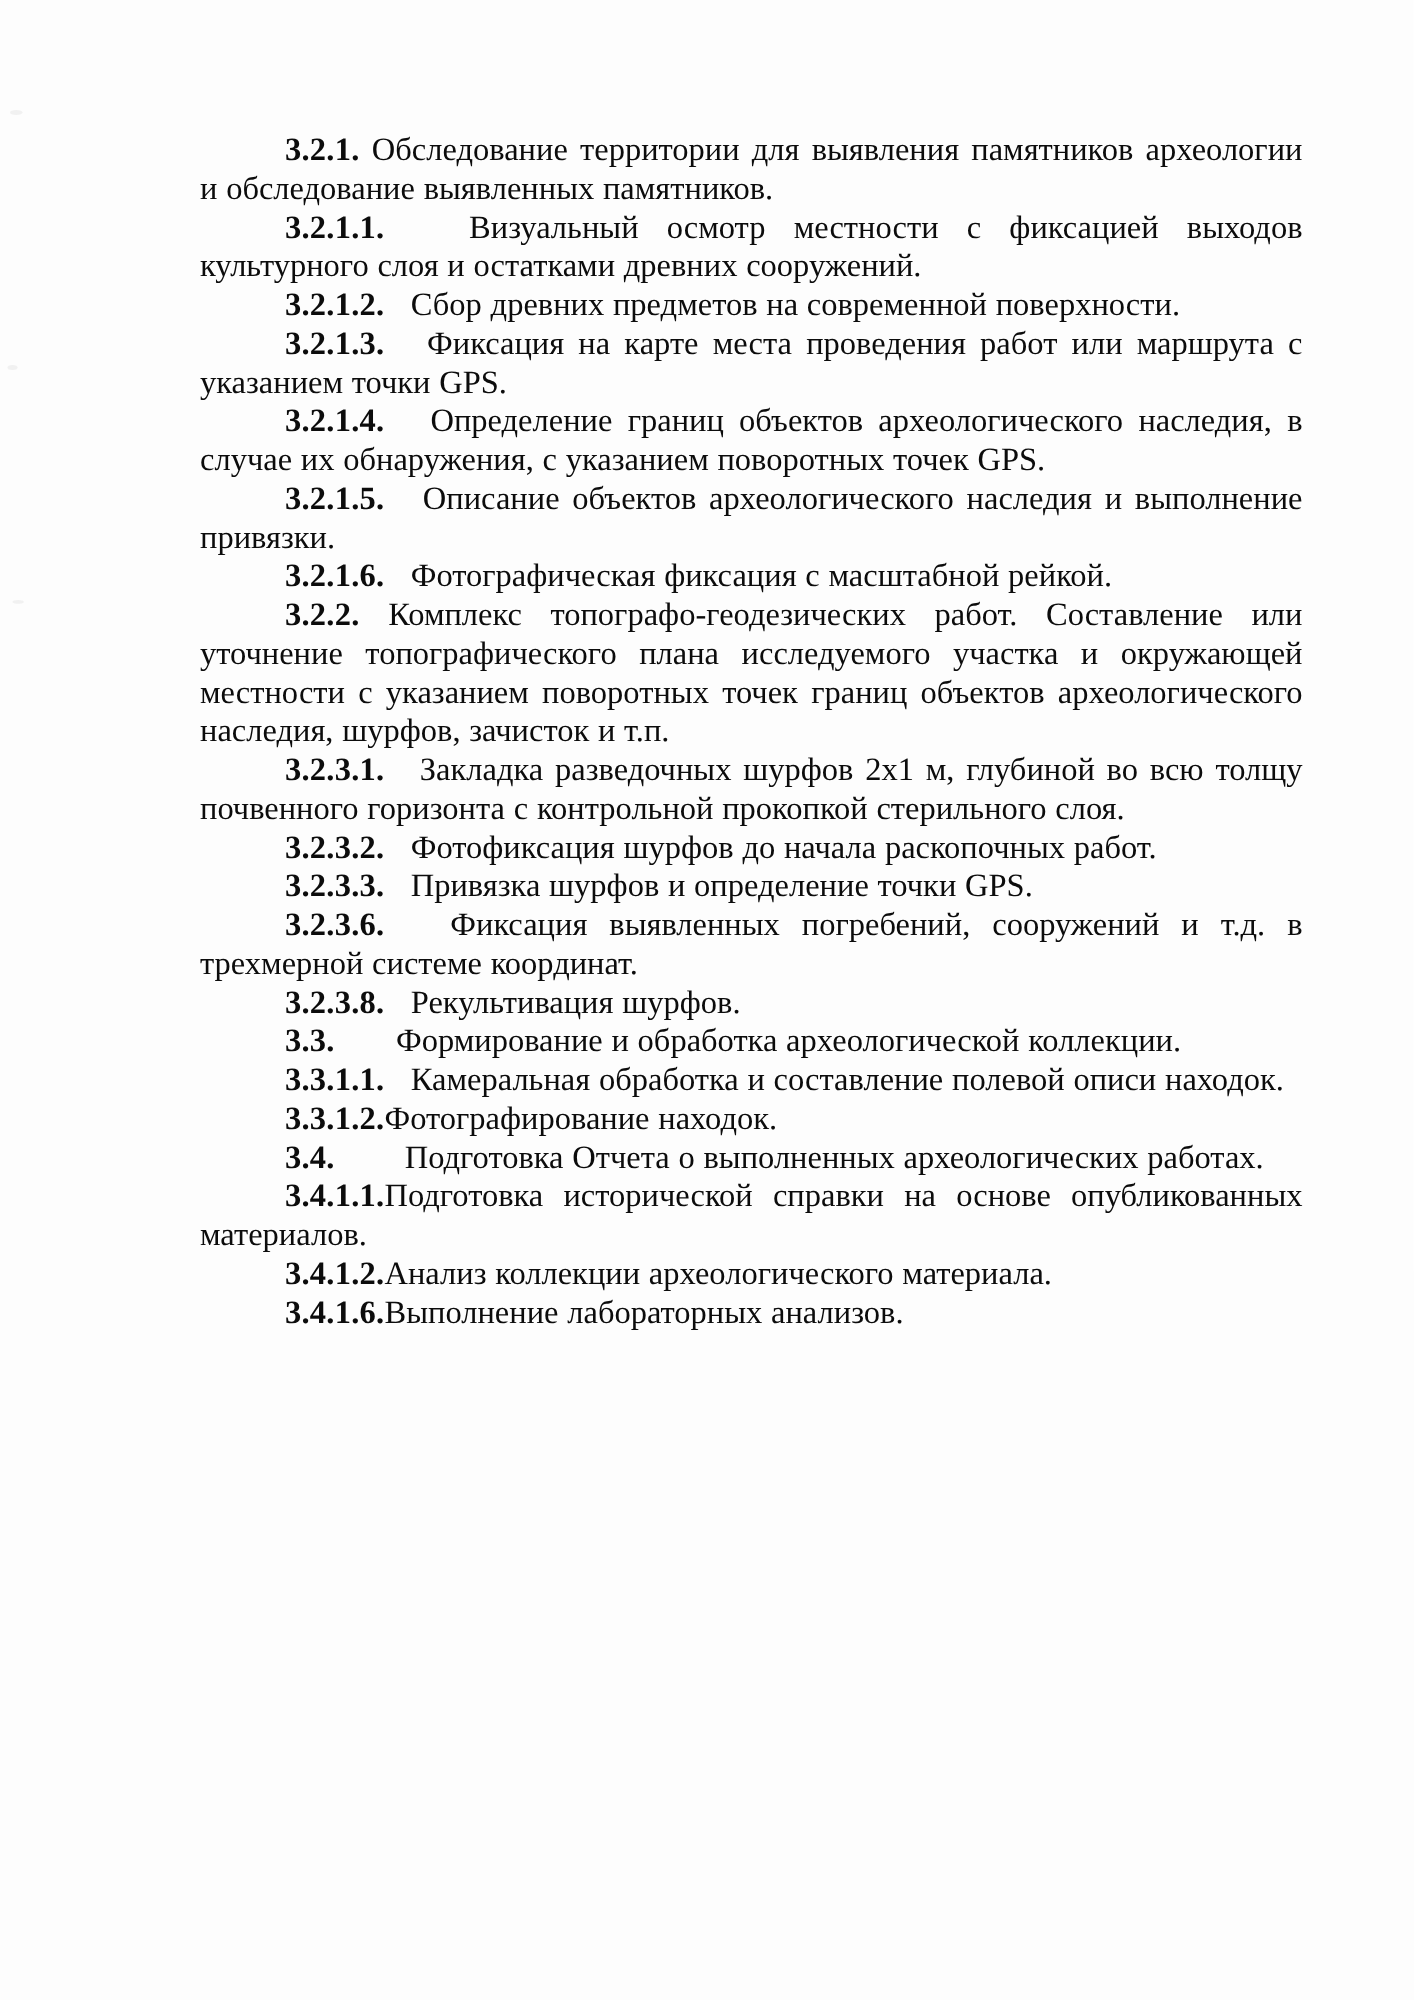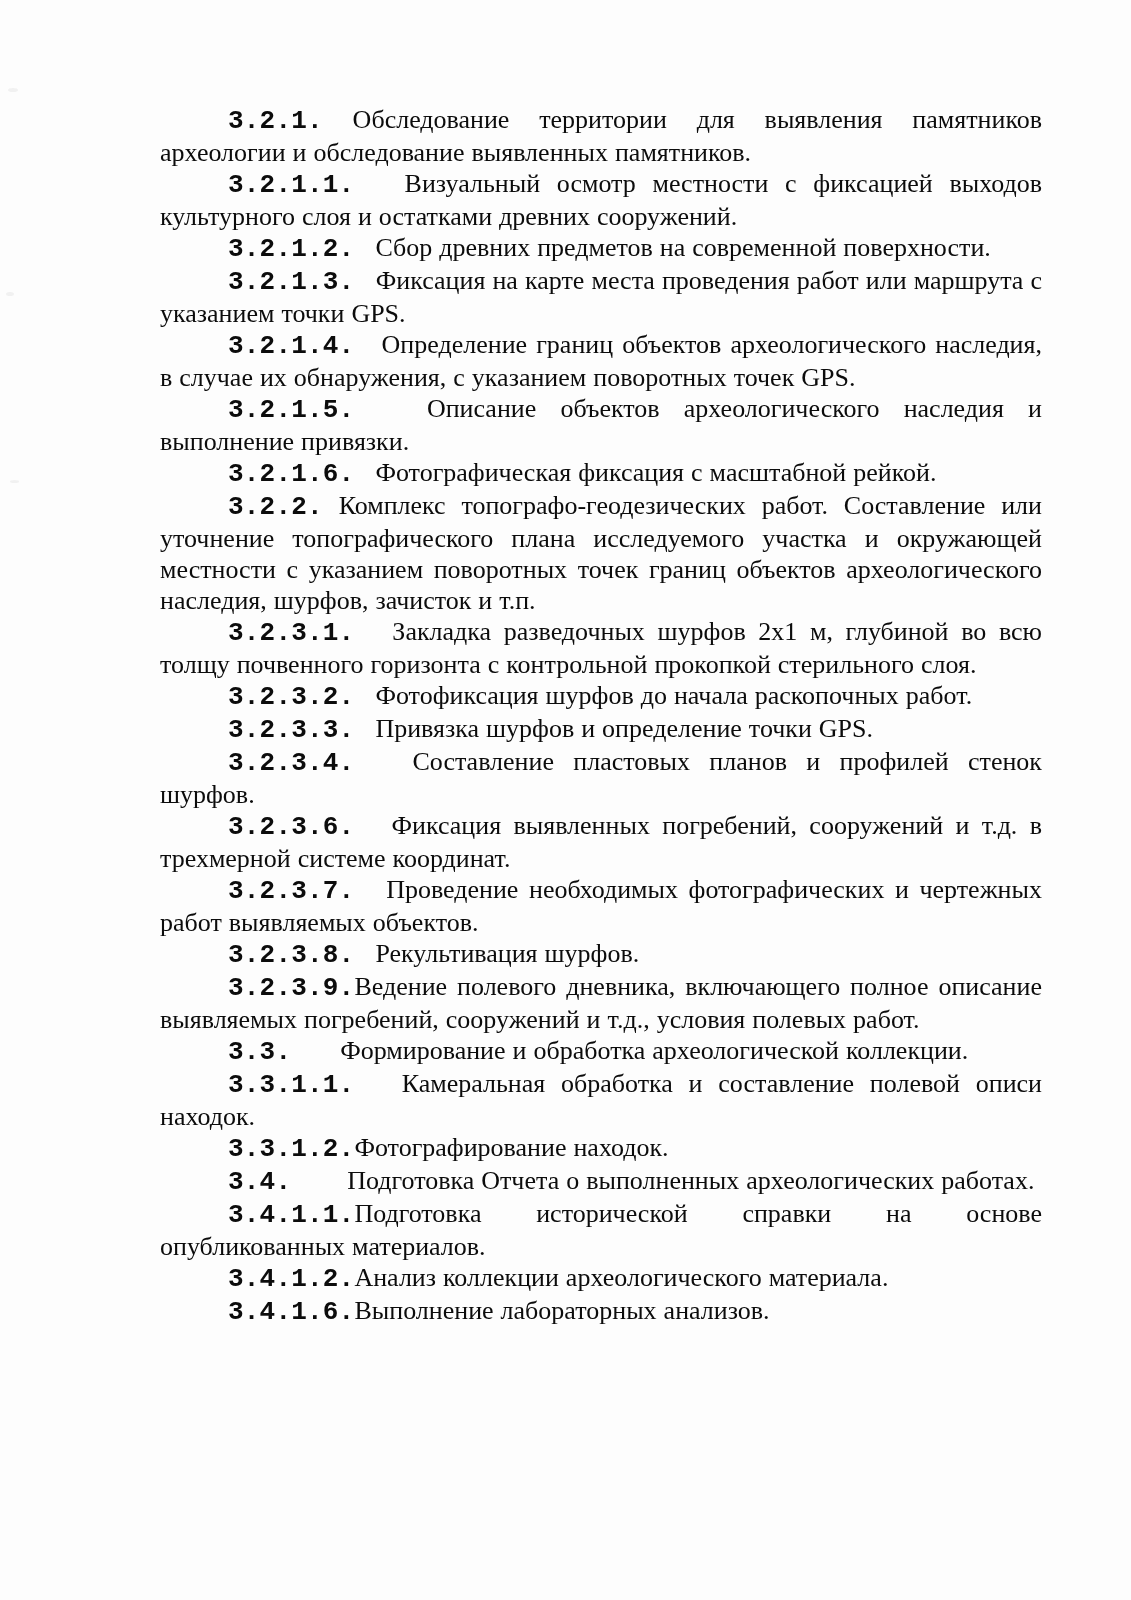--- a/index.html
+++ b/index.html
@@ -30,21 +30,20 @@
   }
   p.para {
     margin: 0;
     padding: 0;
     text-indent: 68px;
     word-spacing: 0.5px;
   }
   p.para b {
     font-weight: bold;
     letter-spacing: 0.2px;
-    font-family: Liberation Mono, monospace;
   }
   
   .scan-mark {
     position: absolute;
     background: #e9e9e9;
     border-radius: 50%;
     opacity: 0.6;
   }
   .scan-mark.m1 { left: 8px;  top: 88px;  width: 10px; height: 4px; }
   .scan-mark.m2 { left: 6px;  top: 292px; width: 8px;  height: 4px; }
@@ -62,25 +61,22 @@
       <p class="para"><b>3.2.1.1.</b><span>&nbsp;&nbsp;&nbsp;Визуальный осмотр местности с фиксацией выходов культурного слоя и остатками древних сооружений.</span></p>
       <p class="para"><b>3.2.1.2.</b><span>&nbsp;&nbsp;&nbsp;Сбор древних предметов на современной поверхности.</span></p>
       <p class="para"><b>3.2.1.3.</b><span>&nbsp;&nbsp;&nbsp;Фиксация на карте места проведения работ или маршрута с указанием точки GPS.</span></p>
       <p class="para"><b>3.2.1.4.</b><span>&nbsp;&nbsp;&nbsp;Определение границ объектов археологического наследия, в случае их обнаружения, с указанием поворотных точек GPS.</span></p>
       <p class="para"><b>3.2.1.5.</b><span>&nbsp;&nbsp;&nbsp;Описание объектов археологического наследия и выполнение привязки.</span></p>
       <p class="para"><b>3.2.1.6.</b><span>&nbsp;&nbsp;&nbsp;Фотографическая фиксация с масштабной рейкой.</span></p>
       <p class="para"><b>3.2.2.</b><span>&nbsp;Комплекс топографо-геодезических работ. Составление или уточнение топографического плана исследуемого участка и окружающей местности с указанием поворотных точек границ объектов археологического наследия, шурфов, зачисток и т.п.</span></p>
       <p class="para"><b>3.2.3.1.</b><span>&nbsp;&nbsp;&nbsp;Закладка разведочных шурфов 2х1 м, глубиной во всю толщу почвенного горизонта с контрольной прокопкой стерильного слоя.</span></p>
       <p class="para"><b>3.2.3.2.</b><span>&nbsp;&nbsp;&nbsp;Фотофиксация шурфов до начала раскопочных работ.</span></p>
       <p class="para"><b>3.2.3.3.</b><span>&nbsp;&nbsp;&nbsp;Привязка шурфов и определение точки GPS.</span></p>
-      <p class="para"><b>3.2.3.4.</b><span>&nbsp;&nbsp;&nbsp;Составление пластовых планов и профилей стенок шурфов.</span></p>
       <p class="para"><b>3.2.3.6.</b><span>&nbsp;&nbsp;&nbsp;Фиксация выявленных погребений, сооружений и т.д. в трехмерной системе координат.</span></p>
-      <p class="para"><b>3.2.3.7.</b><span>&nbsp;&nbsp;&nbsp;Проведение необходимых фотографических и чертежных работ выявляемых объектов.</span></p>
       <p class="para"><b>3.2.3.8.</b><span>&nbsp;&nbsp;&nbsp;Рекультивация шурфов.</span></p>
-      <p class="para"><b>3.2.3.9.</b><span>Ведение полевого дневника, включающего полное описание выявляемых погребений, сооружений и т.д., условия полевых работ.</span></p>
       <p class="para"><b>3.3.</b><span>&nbsp;&nbsp;&nbsp;&nbsp;&nbsp;&nbsp;&nbsp;Формирование и обработка археологической коллекции.</span></p>
       <p class="para"><b>3.3.1.1.</b><span>&nbsp;&nbsp;&nbsp;Камеральная обработка и составление полевой описи находок.</span></p>
       <p class="para"><b>3.3.1.2.</b><span>Фотографирование находок.</span></p>
       <p class="para"><b>3.4.</b><span>&nbsp;&nbsp;&nbsp;&nbsp;&nbsp;&nbsp;&nbsp;&nbsp;Подготовка Отчета о выполненных археологических работах.</span></p>
       <p class="para"><b>3.4.1.1.</b><span>Подготовка исторической справки на основе опубликованных материалов.</span></p>
       <p class="para"><b>3.4.1.2.</b><span>Анализ коллекции археологического материала.</span></p>
       <p class="para"><b>3.4.1.6.</b><span>Выполнение лабораторных анализов.</span></p>
     </div>
 </div>
 

